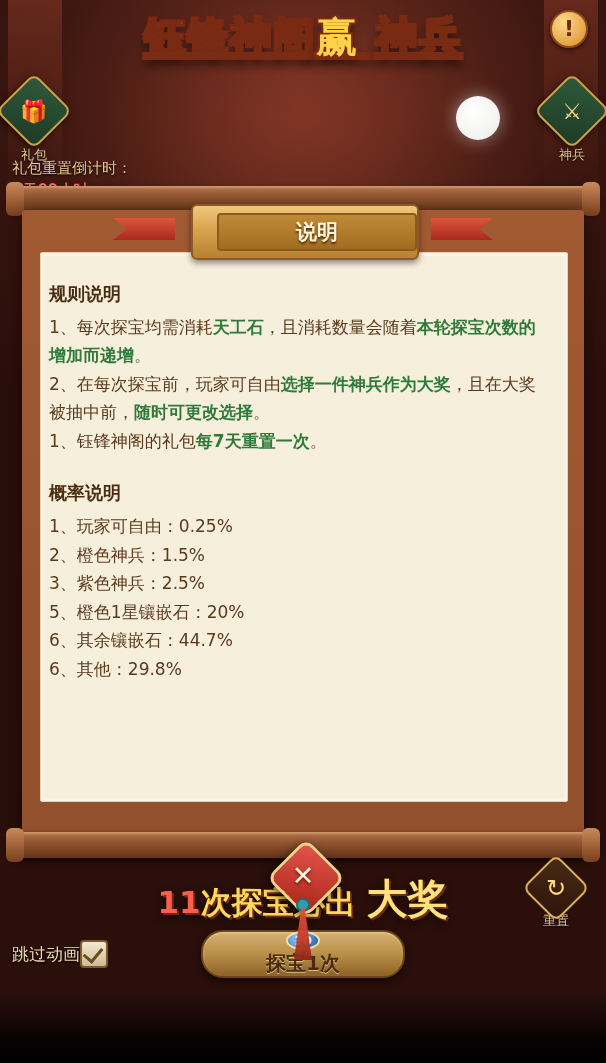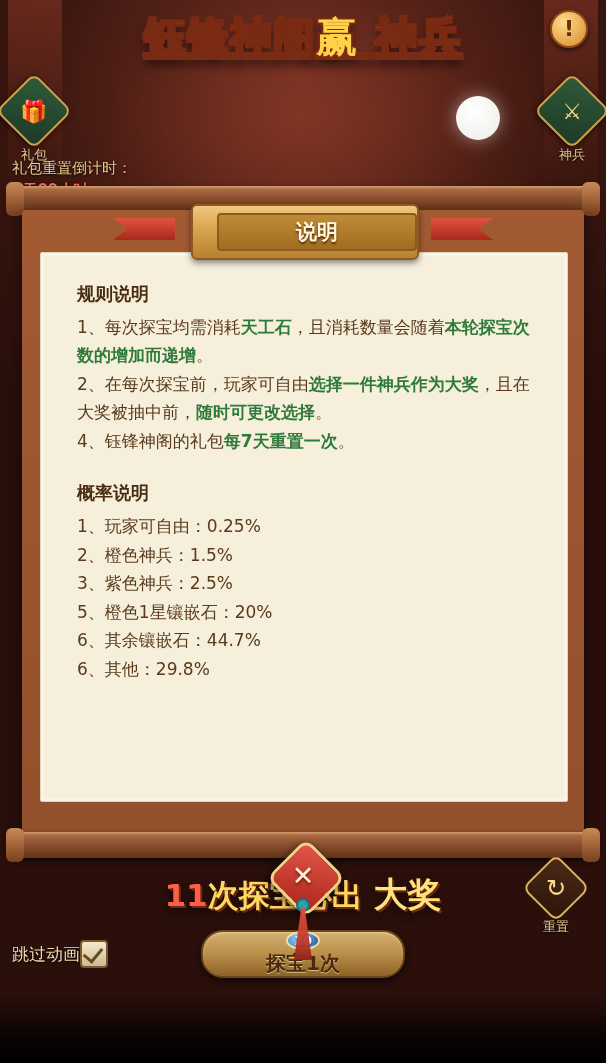--- a/index.html
+++ b/index.html
@@ -255,25 +255,24 @@
     left: -40px;
     clip-path: polygon(0 0, 100% 0, 100% 100%, 0 100%, 14px 50%);
   }
   .ribbon .tail.r {
     right: -40px;
     clip-path: polygon(0 0, 100% 0, calc(100% - 14px) 50%, 100% 100%, 0 100%);
   }
 
   
   .content {
-    padding: 26px 24px 10px 24px;
+    padding: 26px 24px 10px 8px;
     color: #5a3a1c;
     font-size: 17px;
     line-height: 1.62;
-    margin-left: 12px;
   }
   .sec-title {
     font-size: 18px;
     font-weight: bold;
     color: #4a2c12;
     margin-bottom: 6px;
   }
   .rule-line { margin-bottom: 2px; }
   .hl-green { color: #2f7a3a; font-weight: bold; }
   .spacer { height: 20px; }
@@ -285,21 +284,21 @@
     left: 0;
     top: 872px;
     width: 606px;
     text-align: center;
     font-size: 31px;
     font-weight: bold;
     color: #ffd85e;
     text-shadow: 2px 2px 0 #6e2a10, 0 4px 8px rgba(0,0,0,0.7);
   }
   .bottom-text .num { color: #ff5f4a; }
-  .bottom-text .big { color: #ffe27a; font-size: 34px; }
+  .bottom-text .big { color: #ffe27a; font-size: 41px; }
 
   .reset-btn {
     position: absolute;
     right: 22px;
     top: 864px;
     width: 56px;
     text-align: center;
   }
   .reset-btn .dia {
     width: 44px;
@@ -315,21 +314,21 @@
     position: absolute;
     inset: 0;
     transform: rotate(-45deg);
     display: flex;
     align-items: center;
     justify-content: center;
     color: #ffd98a;
     font-size: 24px;
   }
   .reset-btn .cap {
-    margin-top: 6px;
+    margin-top: 0;
     font-size: 13px;
     color: #e8c98e;
     text-shadow: 0 1px 2px #000;
   }
 
   .draw-btn {
     position: absolute;
     left: 50%;
     transform: translateX(-50%);
     top: 930px;
@@ -512,21 +511,21 @@
           <div class="inner">说明</div>
         </div>
       </div>
 
       <div class="paper-inner">
         <div class="content">
           <div class="sec-title">规则说明</div>
           <div id="rules-list">
               <div class="rule-line"><span>1、每次探宝均需消耗</span><span class="hl-green">天工石</span><span>，且消耗数量会随着</span><span class="hl-green">本轮探宝次数的增加而递增</span><span>。</span></div>
               <div class="rule-line"><span>2、在每次探宝前，玩家可自由</span><span class="hl-green">选择一件神兵作为大奖</span><span>，且在大奖被抽中前，</span><span class="hl-green">随时可更改选择</span><span>。</span></div>
-              <div class="rule-line"><span>4、钰锋神阁的礼包</span><span class="hl-green">每7天重置一次</span><span>。</span></div>
+              <div class="rule-line"><span>1、钰锋神阁的礼包</span><span class="hl-green">每7天重置一次</span><span>。</span></div>
             </div>
           <div class="spacer"></div>
           <div class="sec-title">概率说明</div>
           <div id="prob-list">
               <div class="prob-line"><span>1、</span><span>玩家可自由</span><span>：</span><span>0.25%</span></div>
               <div class="prob-line"><span>2、</span><span>橙色神兵</span><span>：</span><span>1.5%</span></div>
               <div class="prob-line"><span>3、</span><span>紫色神兵</span><span>：</span><span>2.5%</span></div>
               <div class="prob-line"><span>5、</span><span>橙色1星镶嵌石</span><span>：</span><span>20%</span></div>
               <div class="prob-line"><span>6、</span><span>其余镶嵌石</span><span>：</span><span>44.7%</span></div>
               <div class="prob-line"><span>6、</span><span>其他</span><span>：</span><span>29.8%</span></div>

